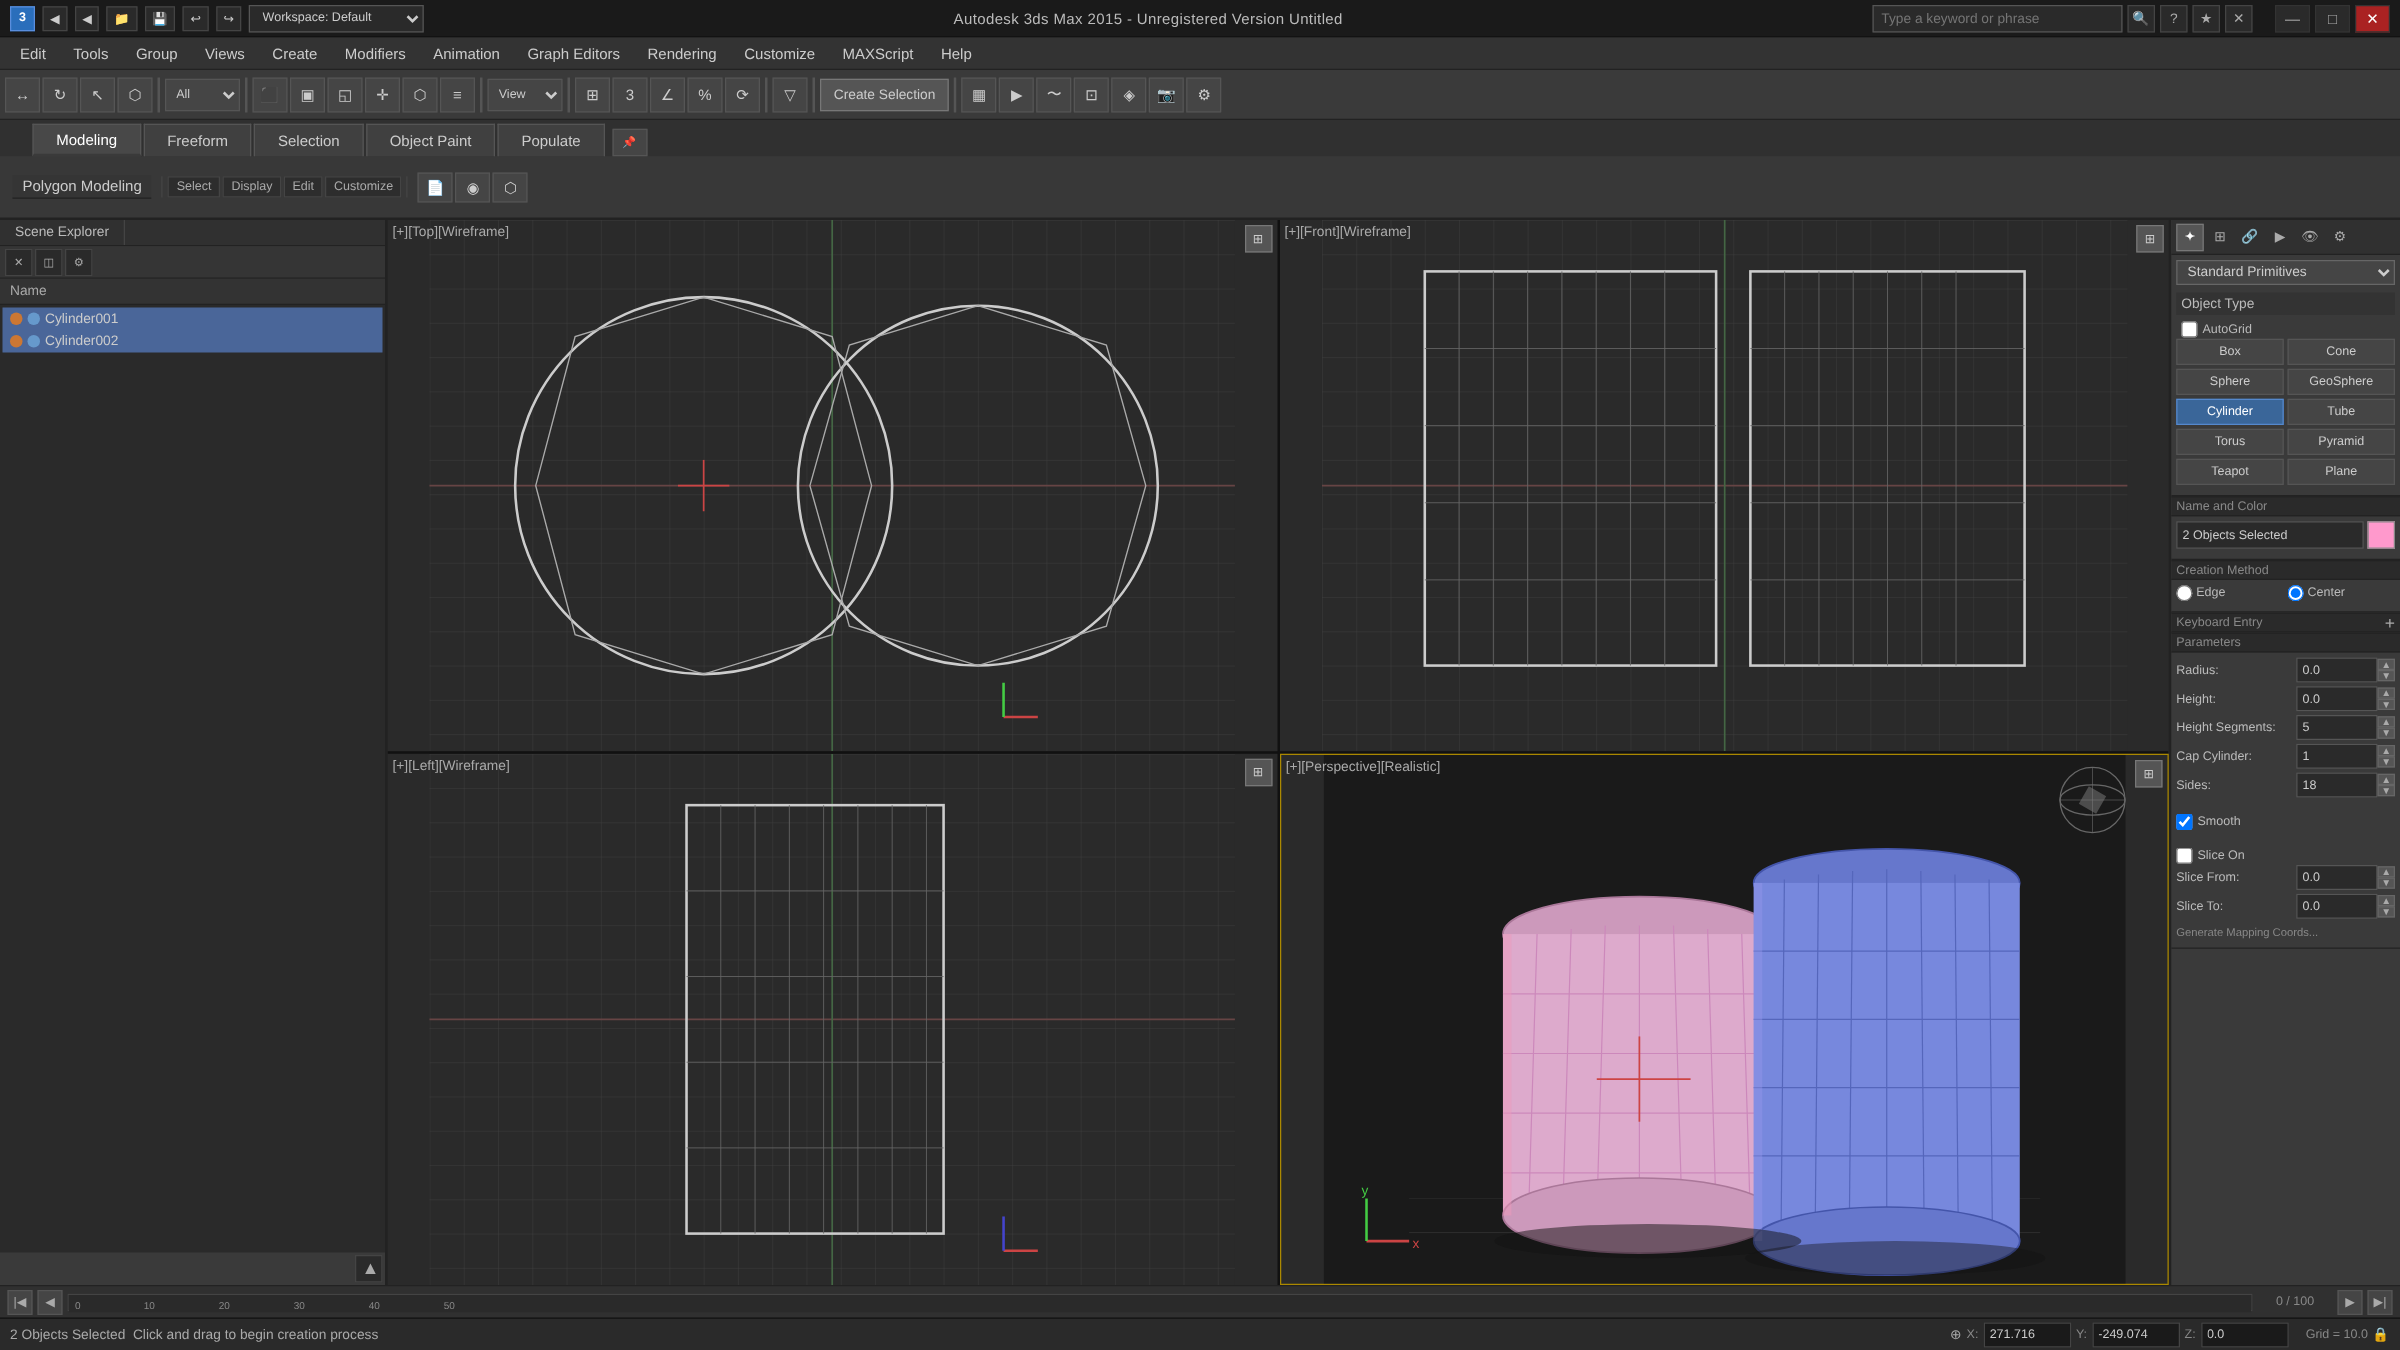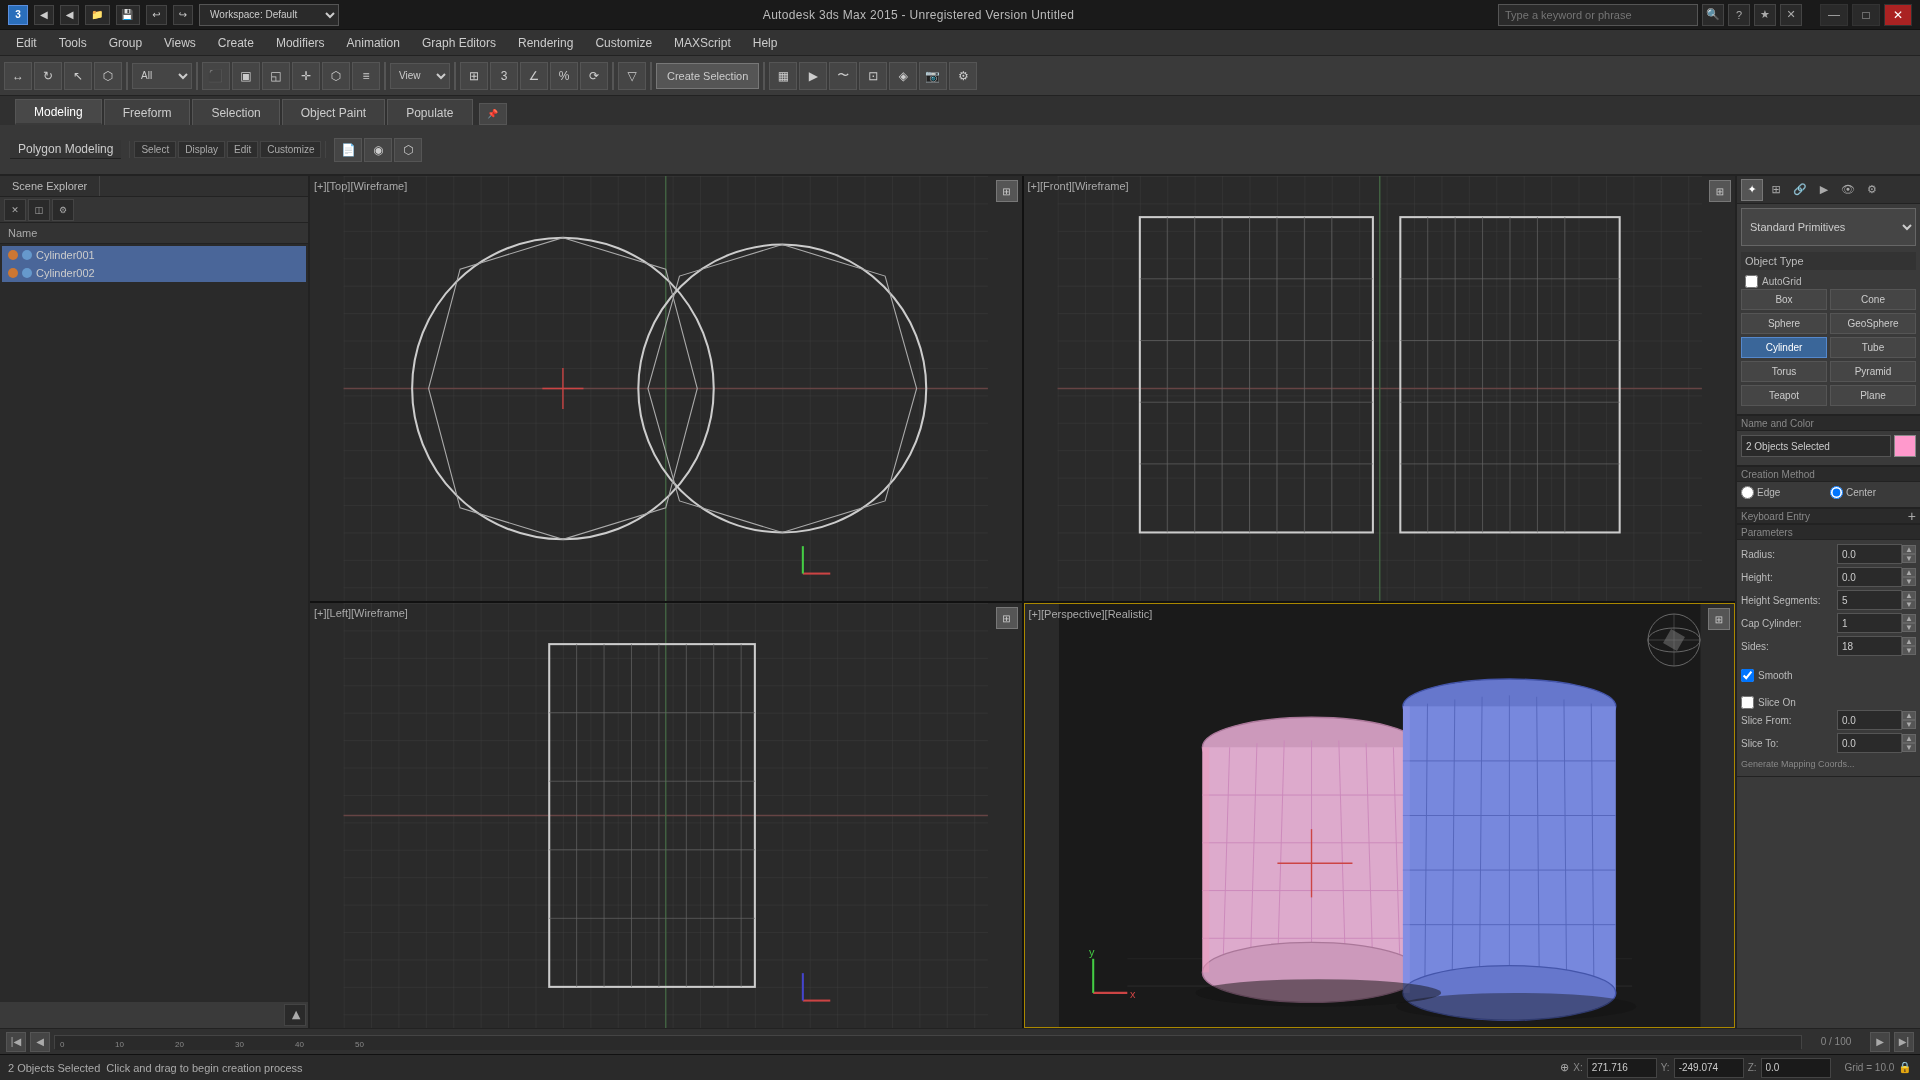--- a/index.html
+++ b/index.html
@@ -163,21 +163,21 @@
       height: 80px;
       background: #383838;
       border-bottom: 2px solid #222;
       display: flex;
       flex-direction: column;
     }
     .ribbon-tabs {
       height: 30px;
       display: flex;
       align-items: flex-end;
-      padding: 0 15px;
+      padding: 0 26px;
       gap: 2px;
       background: #303030;
     }
     .ribbon-tab {
       padding: 4px 18px;
       background: #404040;
       border: 1px solid #555;
       border-bottom: none;
       color: #ccc;
       font-size: 12px;
@@ -364,21 +364,21 @@
       margin-bottom: 4px;
       cursor: pointer;
     }
     .primitives-dropdown {
       width: 100%;
       background: #454545;
       border: 1px solid #666;
       color: #ccc;
       padding: 2px 4px;
       font-size: 11px;
-      height: 38px;
+      height: 20px;
       margin-bottom: 6px;
     }
     .prim-checkbox {
       display: flex;
       align-items: center;
       gap: 4px;
       font-size: 10px;
       color: #bbb;
       padding: 1px 4px;
     }

